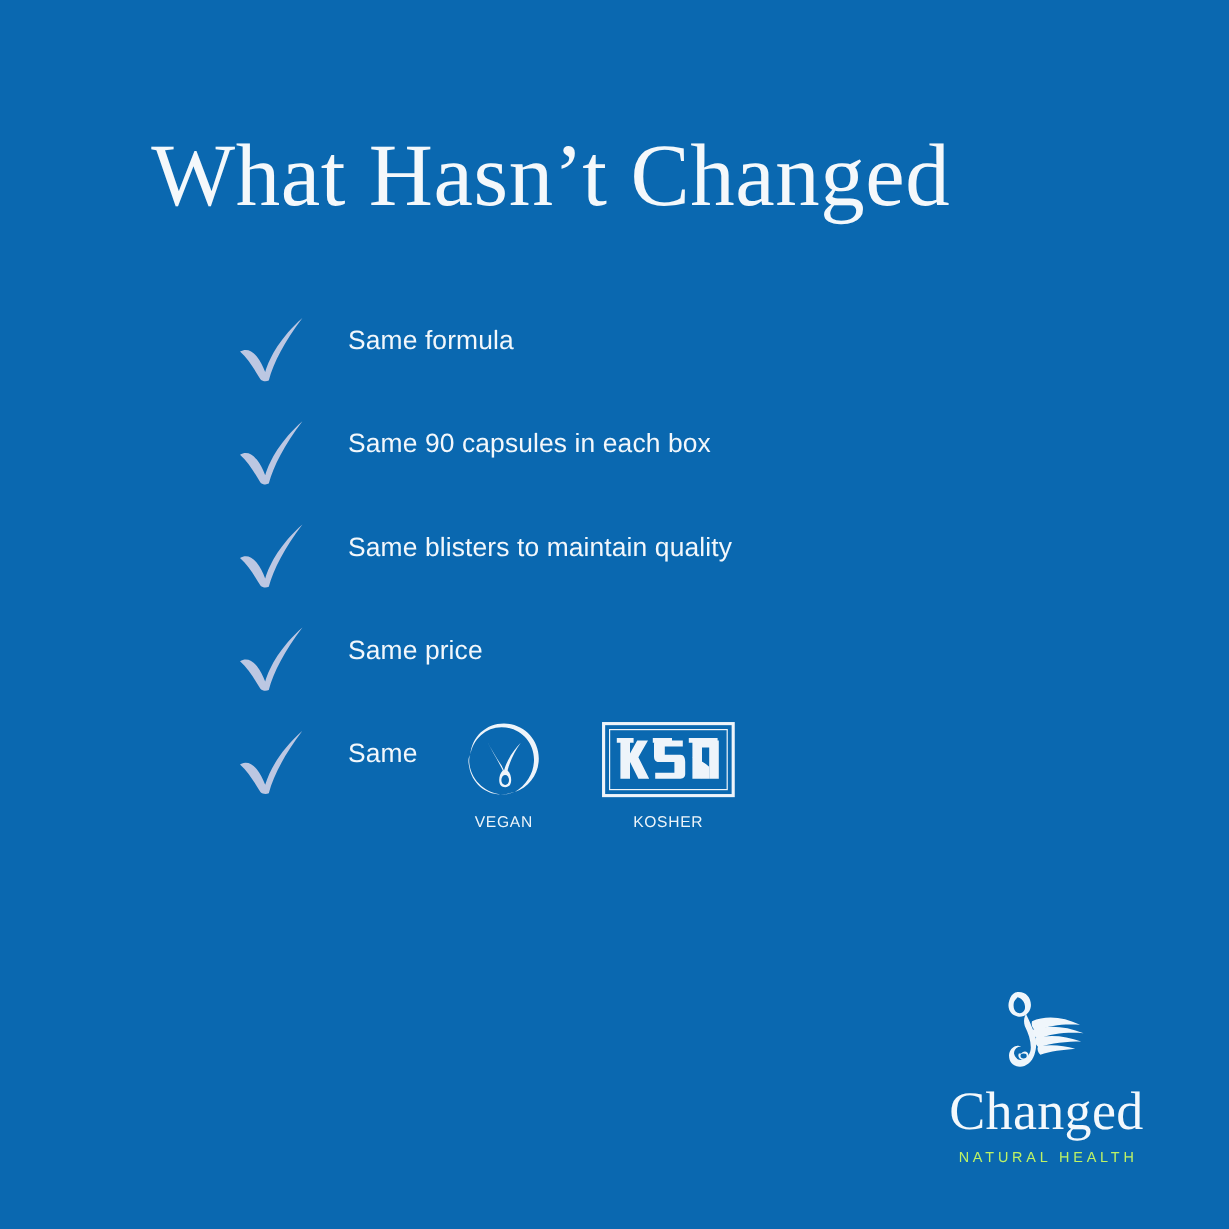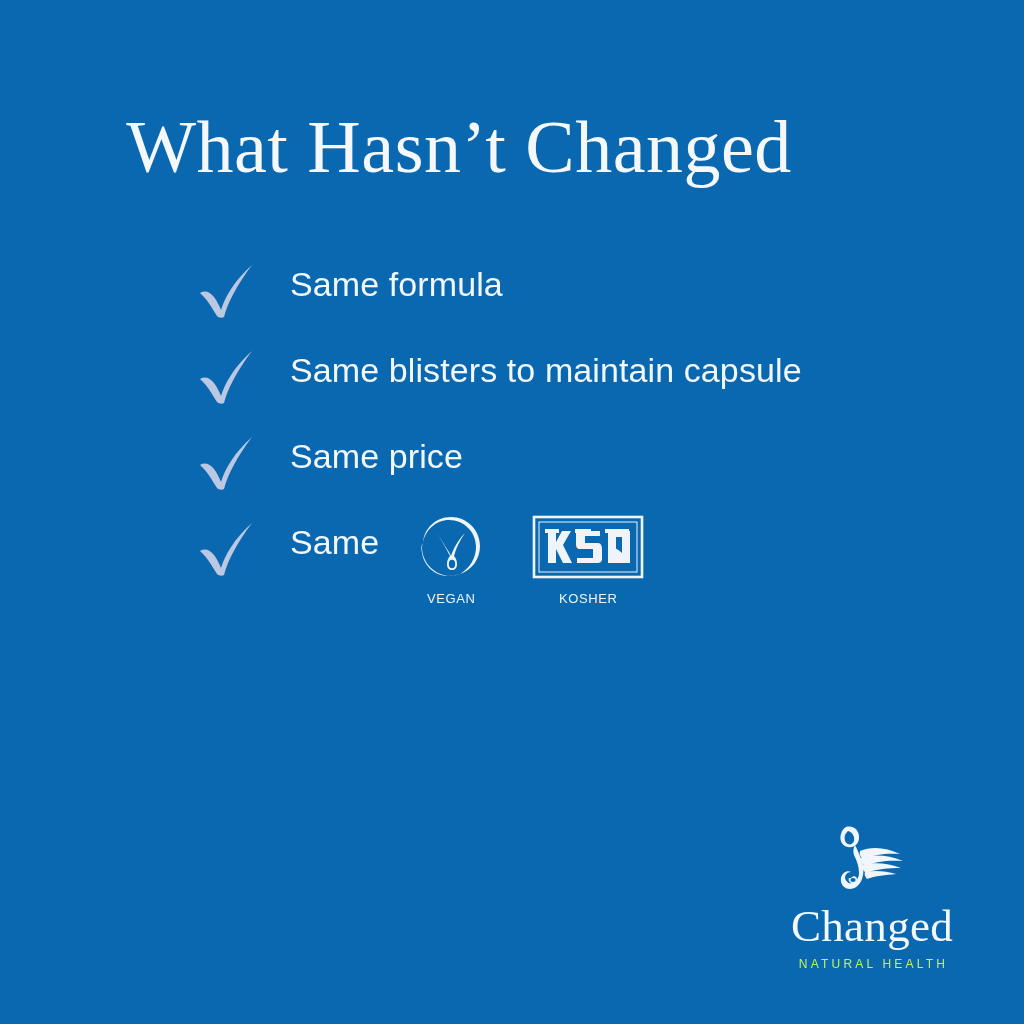--- a/index.html
+++ b/index.html
@@ -58,21 +58,21 @@
     flex: 0 0 62px;
     margin-top: 3px;
   }
   .check-mark svg {
     display: block;
     width: 62px;
     height: 62px;
   }
   .check-label {
     font-family: "Liberation Sans", sans-serif;
-    font-size: 34px;
+    font-size: 22px;
     line-height: 52px;
     font-weight: 400;
     color: #f2f7fb;
     letter-spacing: 0.1px;
     white-space: nowrap;
     margin-left: 32px;
   }
 
   
   .row-badges {
@@ -160,28 +160,36 @@
     <div class="check-row">
       <span class="check-mark">
         <svg viewBox="0 0 62 62" xmlns="http://www.w3.org/2000/svg" aria-hidden="true">
           <path d="M4 32 C9 29 14 31 18 36 C21 40 23 44 25 49 C29 36 38 20 56 4 C41 24 32 41 28 56 C26 57 23 57 21 55 C16 47 11 38 4 32 Z" fill="#bcc7e2"></path>
         </svg>
       </span>
       <span class="check-label">Same formula</span>
     </div>
 
 
-
-    <div class="check-row">
-      <span class="check-mark">
-        <svg viewBox="0 0 62 62" xmlns="http://www.w3.org/2000/svg" aria-hidden="true">
-          <path d="M4 32 C9 29 14 31 18 36 C21 40 23 44 25 49 C29 36 38 20 56 4 C41 24 32 41 28 56 C26 57 23 57 21 55 C16 47 11 38 4 32 Z" fill="#bcc7e2"></path>
-        </svg>
-      </span>
-      <span class="check-label">Same blisters to maintain capsule</span>
+    <div class="check-row">
+      <span class="check-mark">
+        <svg viewBox="0 0 62 62" xmlns="http://www.w3.org/2000/svg" aria-hidden="true">
+          <path d="M4 32 C9 29 14 31 18 36 C21 40 23 44 25 49 C29 36 38 20 56 4 C41 24 32 41 28 56 C26 57 23 57 21 55 C16 47 11 38 4 32 Z" fill="#bcc7e2"></path>
+        </svg>
+      </span>
+      <span class="check-label">Same 90 capsules in each box</span>
+    </div>
+
+    <div class="check-row">
+      <span class="check-mark">
+        <svg viewBox="0 0 62 62" xmlns="http://www.w3.org/2000/svg" aria-hidden="true">
+          <path d="M4 32 C9 29 14 31 18 36 C21 40 23 44 25 49 C29 36 38 20 56 4 C41 24 32 41 28 56 C26 57 23 57 21 55 C16 47 11 38 4 32 Z" fill="#bcc7e2"></path>
+        </svg>
+      </span>
+      <span class="check-label">Same blisters to maintain quality</span>
     </div>
 
     <div class="check-row">
       <span class="check-mark">
         <svg viewBox="0 0 62 62" xmlns="http://www.w3.org/2000/svg" aria-hidden="true">
           <path d="M4 32 C9 29 14 31 18 36 C21 40 23 44 25 49 C29 36 38 20 56 4 C41 24 32 41 28 56 C26 57 23 57 21 55 C16 47 11 38 4 32 Z" fill="#bcc7e2"></path>
         </svg>
       </span>
       <span class="check-label">Same price</span>
     </div>

